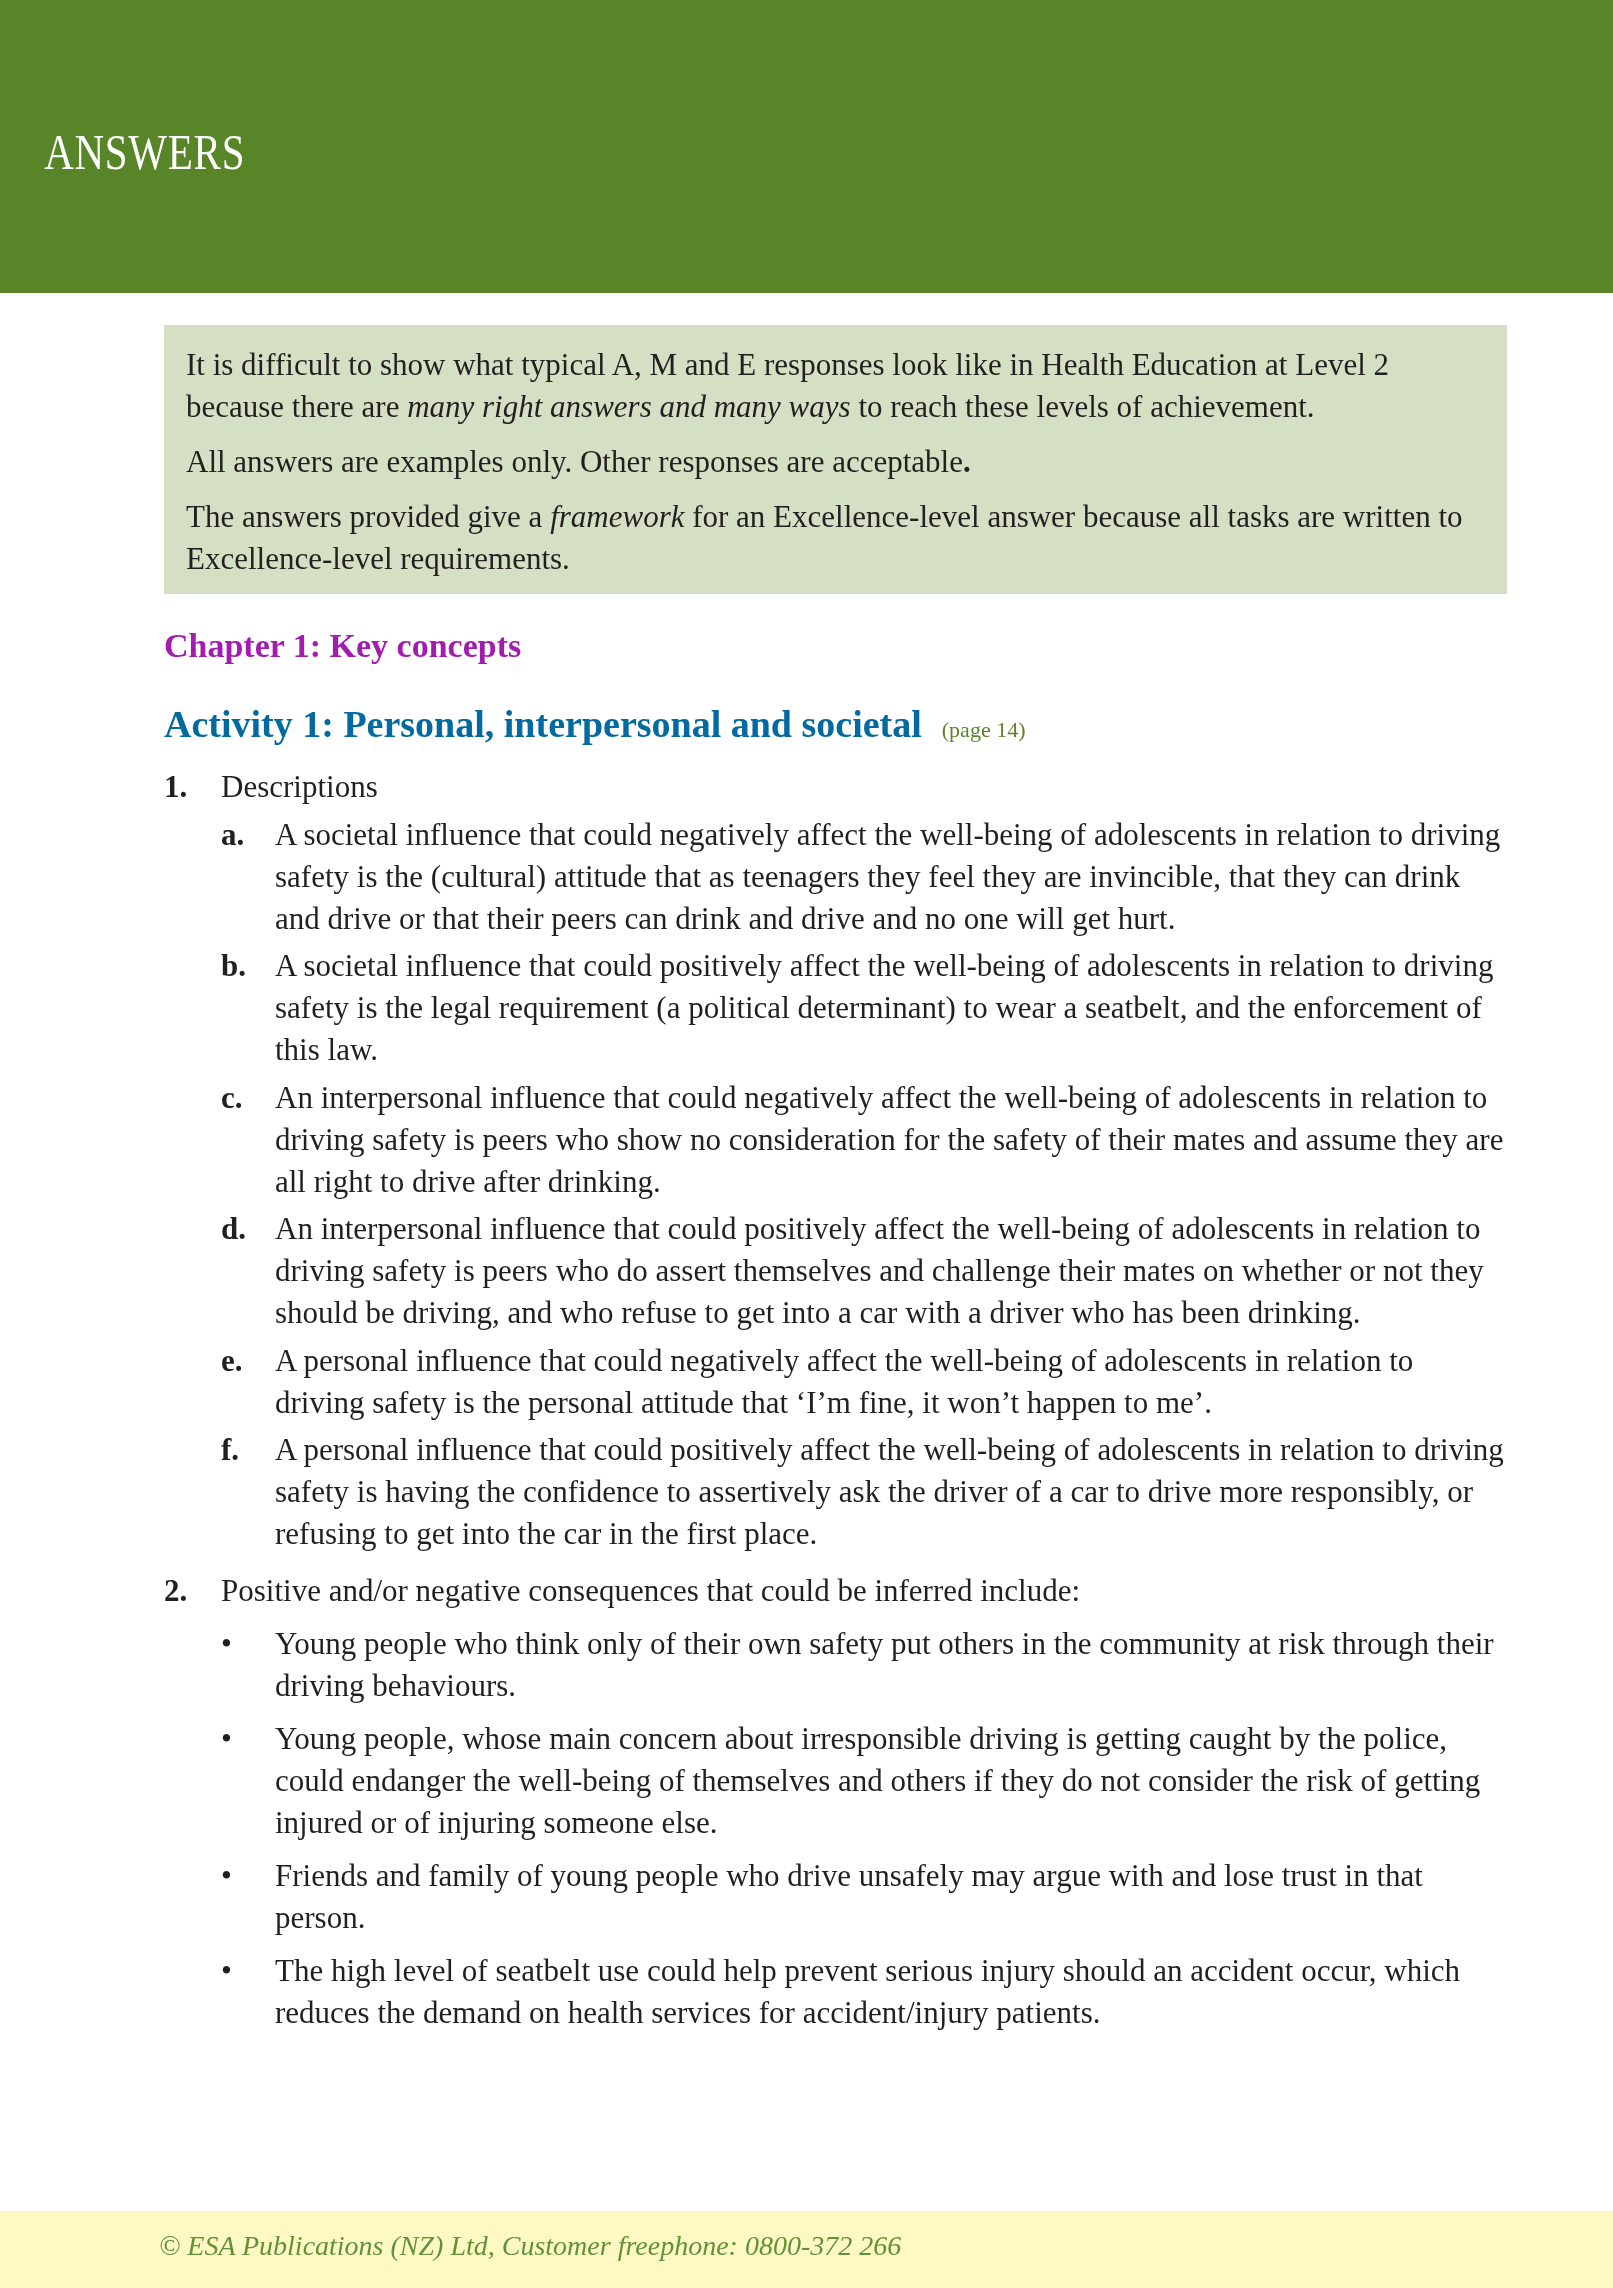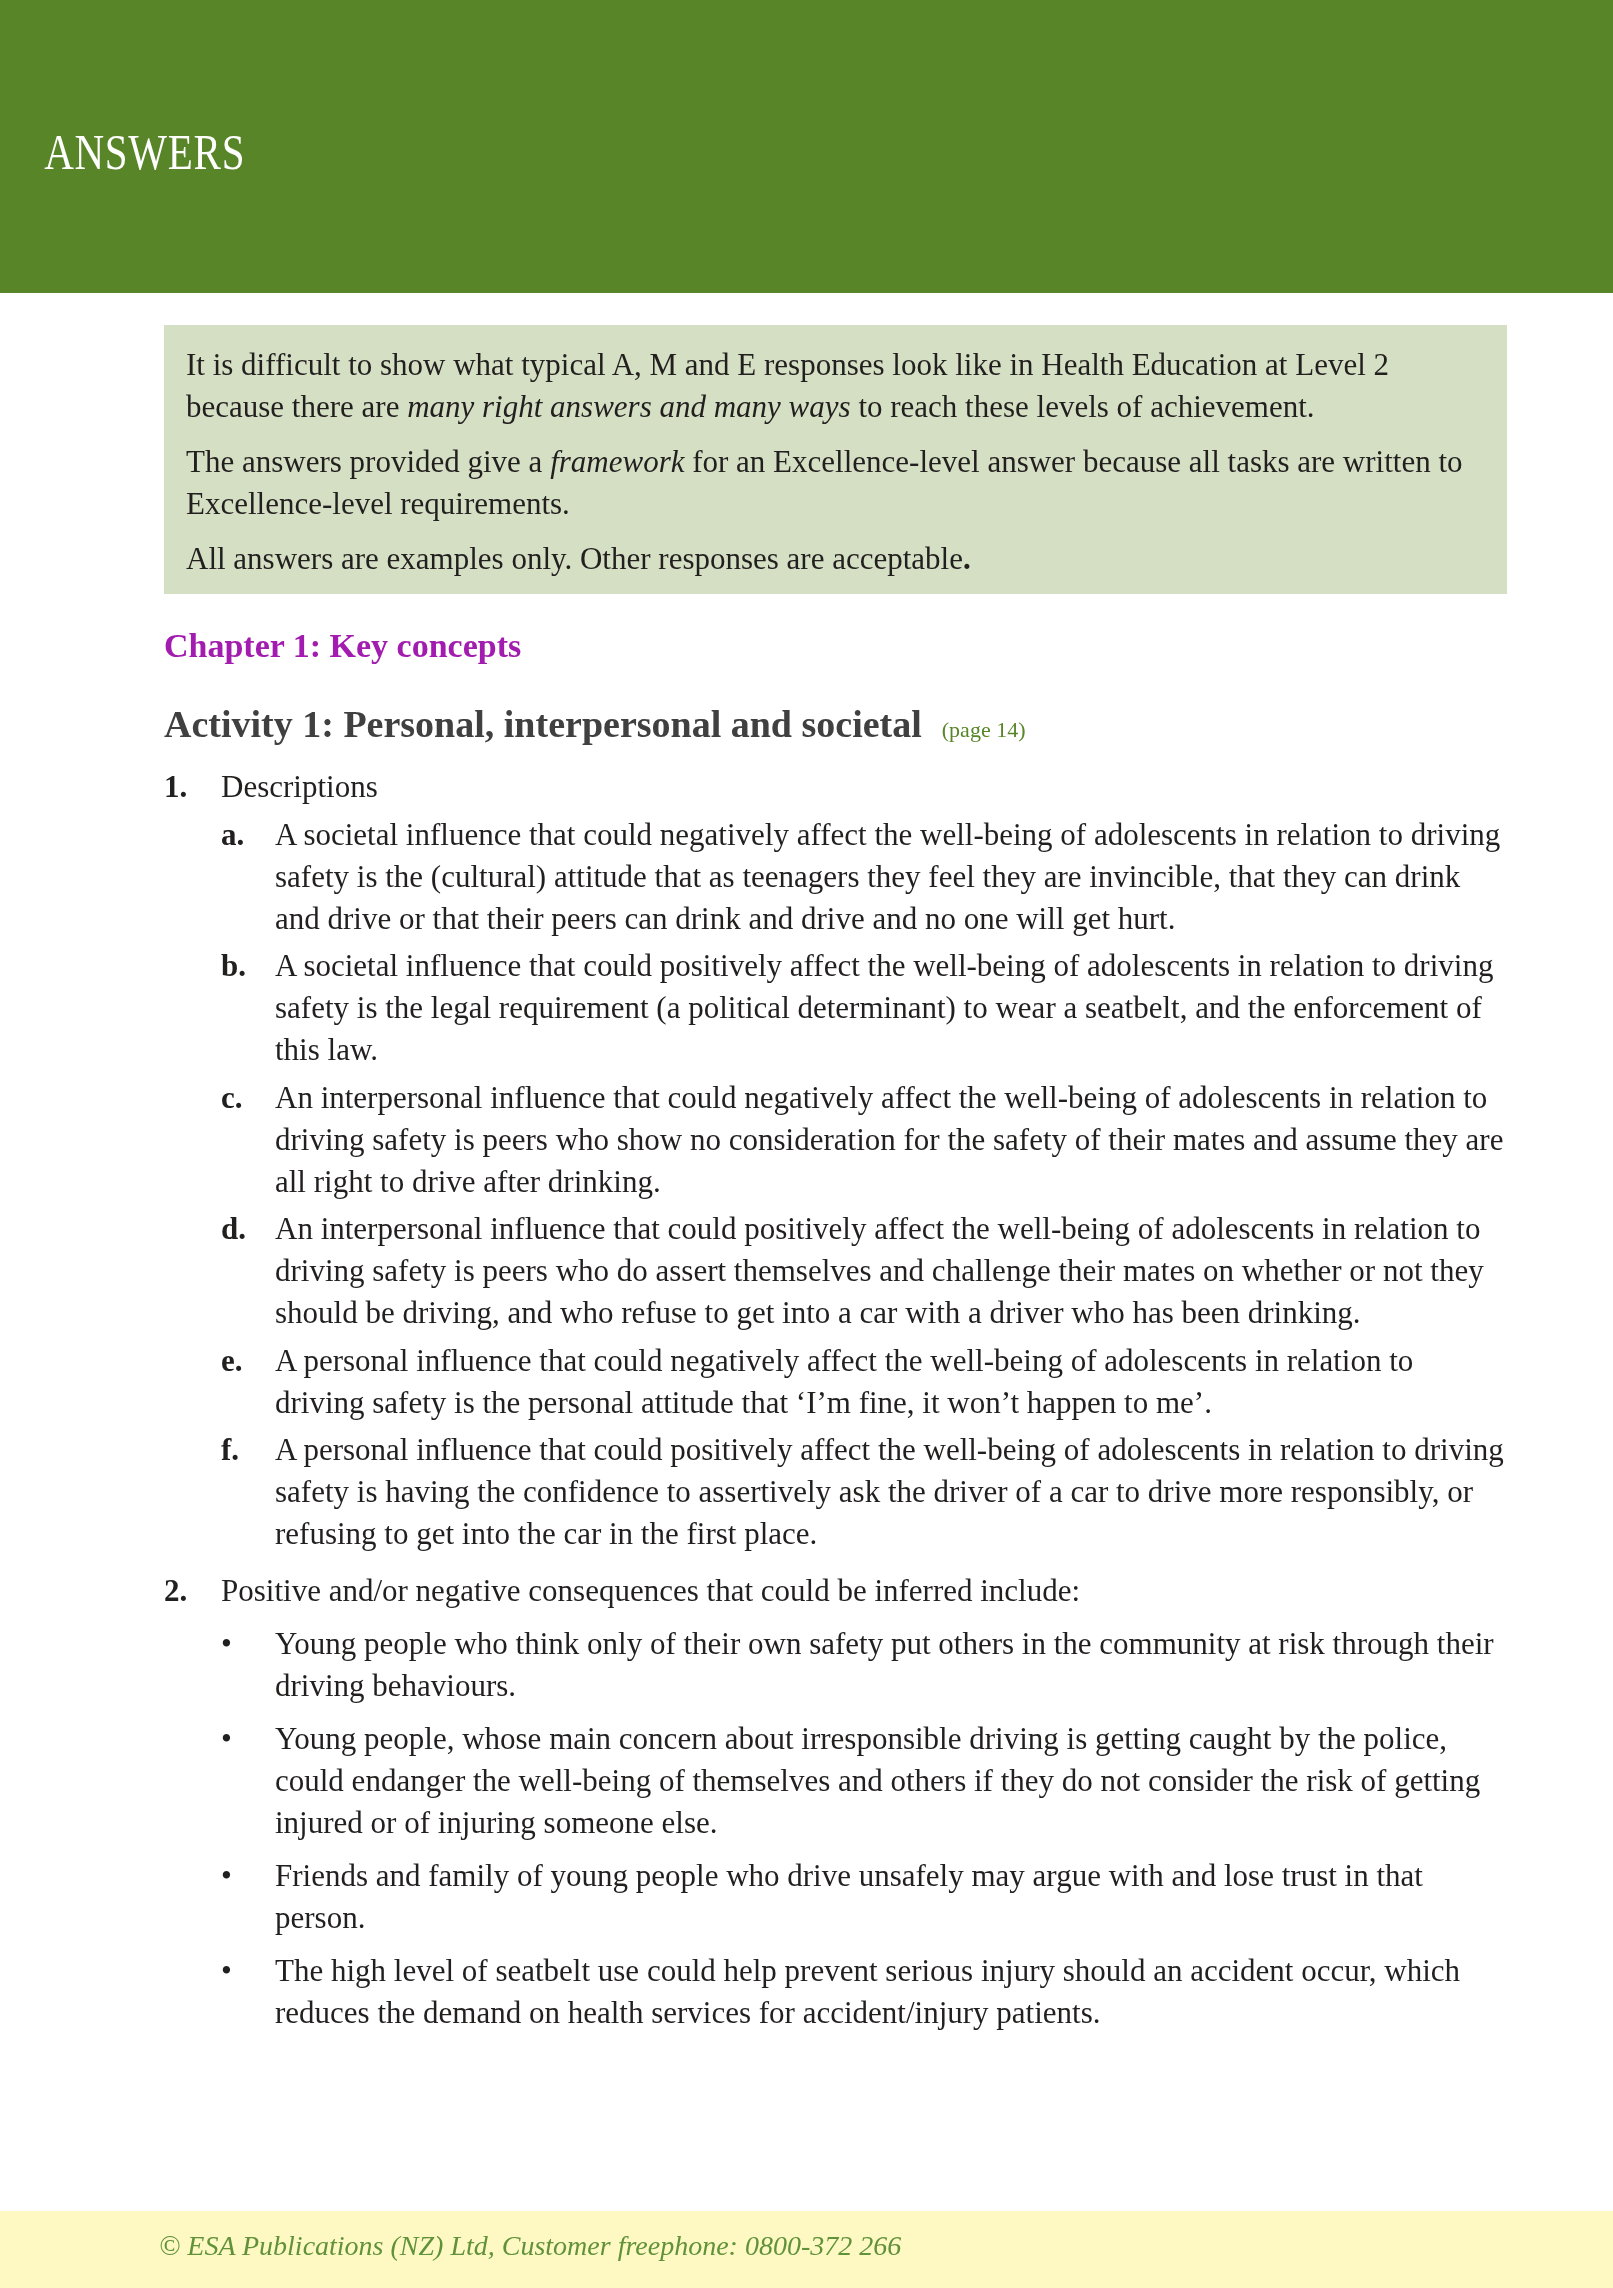--- a/index.html
+++ b/index.html
@@ -54,21 +54,21 @@
     font-size:34px;
     line-height:52px;
     font-weight:bold;
   }
   .activity-row {
     margin-top:31px;
     display:flex;
     align-items:baseline;
   }
   .activity-heading {
-    color:#404040;
+    color:#0369a1;
     font-size:38px;
     line-height:42px;
     font-weight:bold;
   }
   .activity-page-ref {
     color:#588527;
     font-size:22px;
     margin-left:20px;
     font-weight:normal;
   }
@@ -108,22 +108,22 @@
 <div class="header-band">
   <div class="answers-title">
     <span>ANSWERS</span>
   </div>
 </div>
 
 <div class="content">
 
   <div class="intro-box">
     <p><span>It is difficult to show what typical A, M and E responses look like in Health Education at Level 2 because there are </span><em>many right answers and many ways</em><span> to reach these levels of achievement.</span></p>
+    <p><span>All answers are examples only. Other responses are acceptable</span><span class="bold-period">.</span></p>
     <p><span>The answers provided give a </span><em>framework</em><span> for an Excellence-level answer because all tasks are written to Excellence-level requirements.</span></p>
-    <p><span>All answers are examples only. Other responses are acceptable</span><span class="bold-period">.</span></p>
   </div>
 
   <h1 class="chapter-heading">Chapter 1: Key concepts</h1>
 
   <div class="activity-row">
     <h2 class="activity-heading">Activity 1: Personal, interpersonal and societal</h2>
     <span class="activity-page-ref">(page 14)</span>
   </div>
 
   <div class="q-block">

